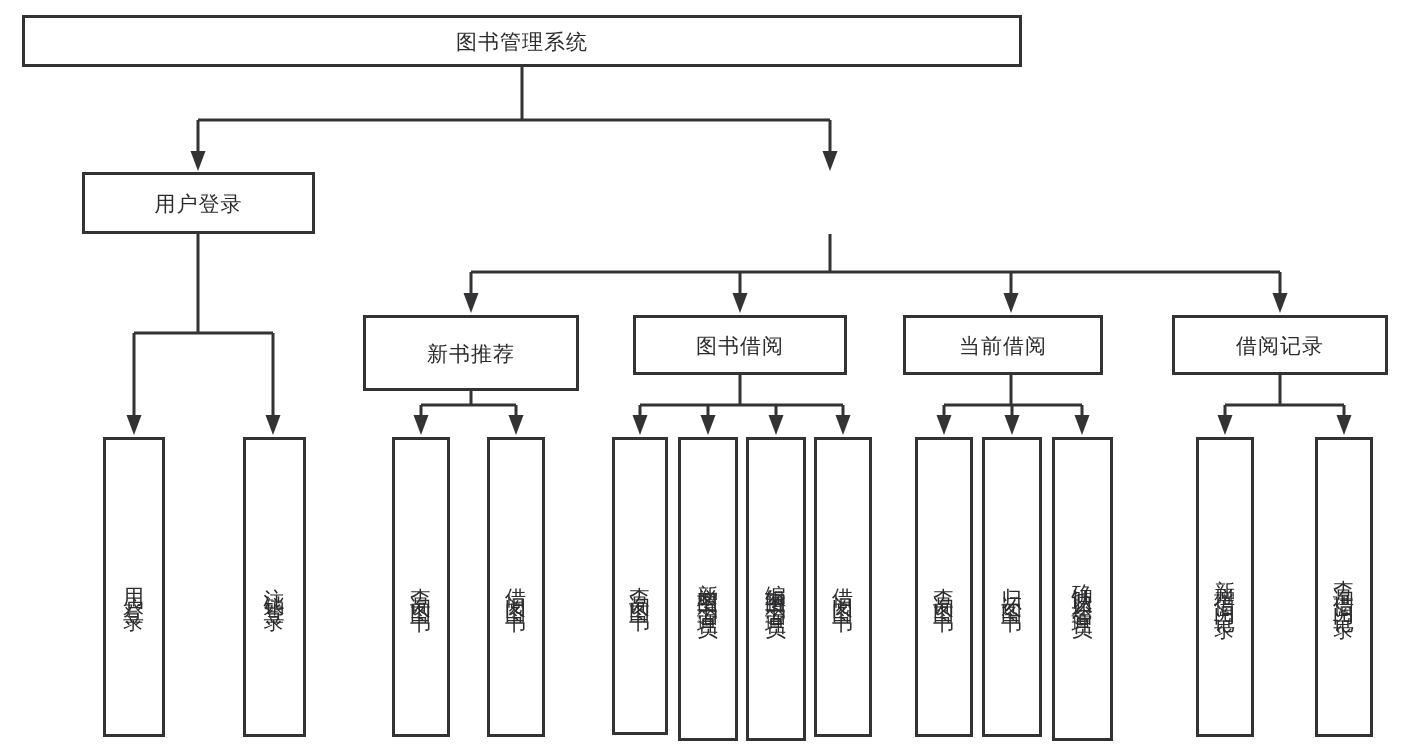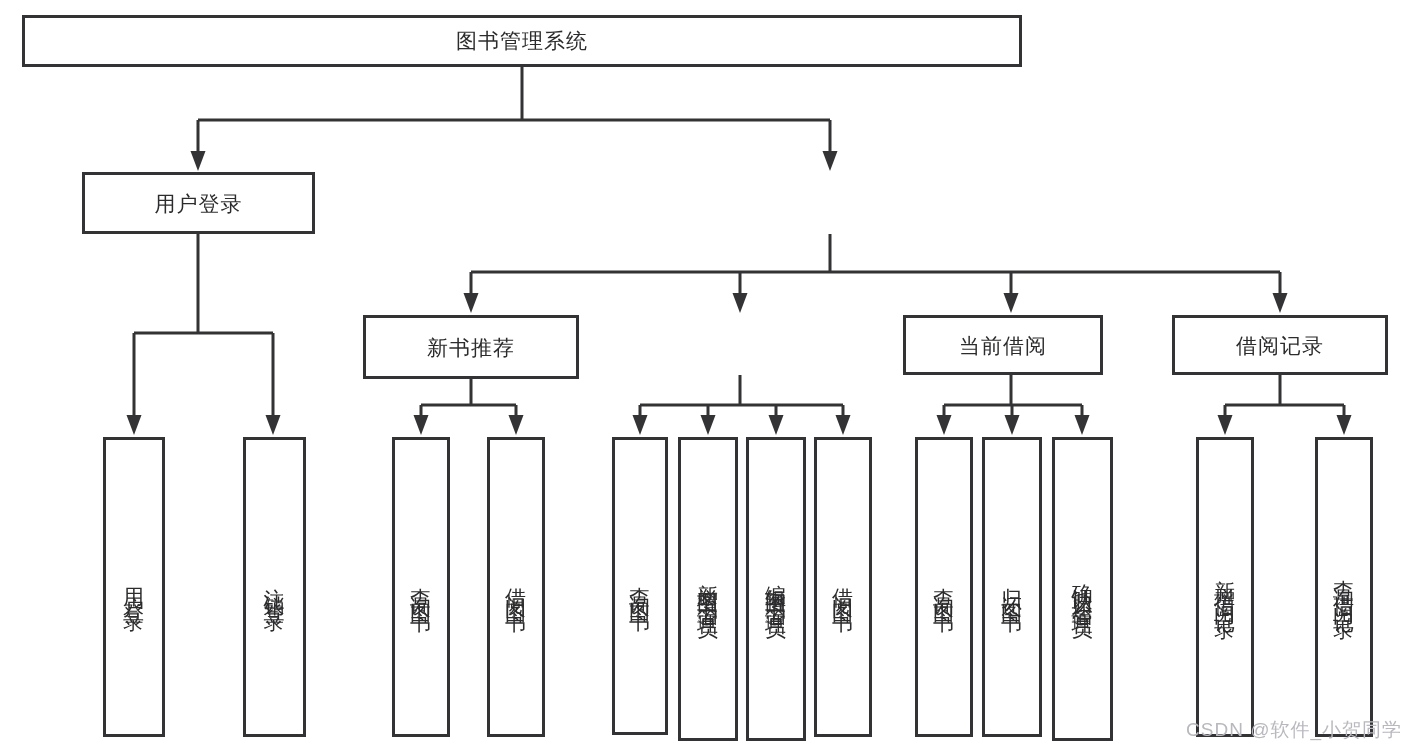--- a/index.html
+++ b/index.html
@@ -87,30 +87,33 @@
       <polygon class="arrow" points="1074.5,415 1089.5,415 1082,435"></polygon>
     </g>
 
     <g>
       <path class="edge" d="M1280,375 V405 M1225,405 H1344 M1225,405 V417 M1344,405 V417"></path>
       <polygon class="arrow" points="1217.5,415 1232.5,415 1225,435"></polygon>
       <polygon class="arrow" points="1336.5,415 1351.5,415 1344,435"></polygon>
     </g>
   </svg>
 
-  <div class="node" style="left:22px;top:15px;width:1000px;height:52px;font-family:Liberation Serif, serif;">
+  <div class="node" style="left:22px;top:15px;width:1000px;height:52px;">
     <span>图书管理系统</span>
   </div>
 
   <div class="node" style="left:82px;top:172px;width:233px;height:62px;">
     <span>用户登录</span>
   </div>
 
-  <div class="node" style="left:363px;top:315px;width:216px;height:64px;">
+  <div class="node" style="left:363px;top:315px;width:216px;height:76px;">
     <span>新书推荐</span>
+  </div>
+  <div class="node" style="left:633px;top:315px;width:214px;height:60px;">
+    <span>图书借阅</span>
   </div>
   <div class="node" style="left:903px;top:315px;width:200px;height:60px;">
     <span>当前借阅</span>
   </div>
   <div class="node" style="left:1172px;top:315px;width:216px;height:60px;">
     <span>借阅记录</span>
   </div>
 
   <div class="node vertical" style="left:103px;top:437px;width:62px;height:300px;">
     <span>用户登录</span>
@@ -149,14 +152,13 @@
     <span>确认归还（管理员）</span>
   </div>
 
   <div class="node vertical" style="left:1196px;top:437px;width:58px;height:300px;">
     <span>新增借阅记录</span>
   </div>
   <div class="node vertical" style="left:1315px;top:437px;width:58px;height:300px;">
     <span>查询借阅记录</span>
   </div>
 
-  <div class="watermark">CSDN @软件_小贺同学</div>
 </div>
 
 </body></html>

